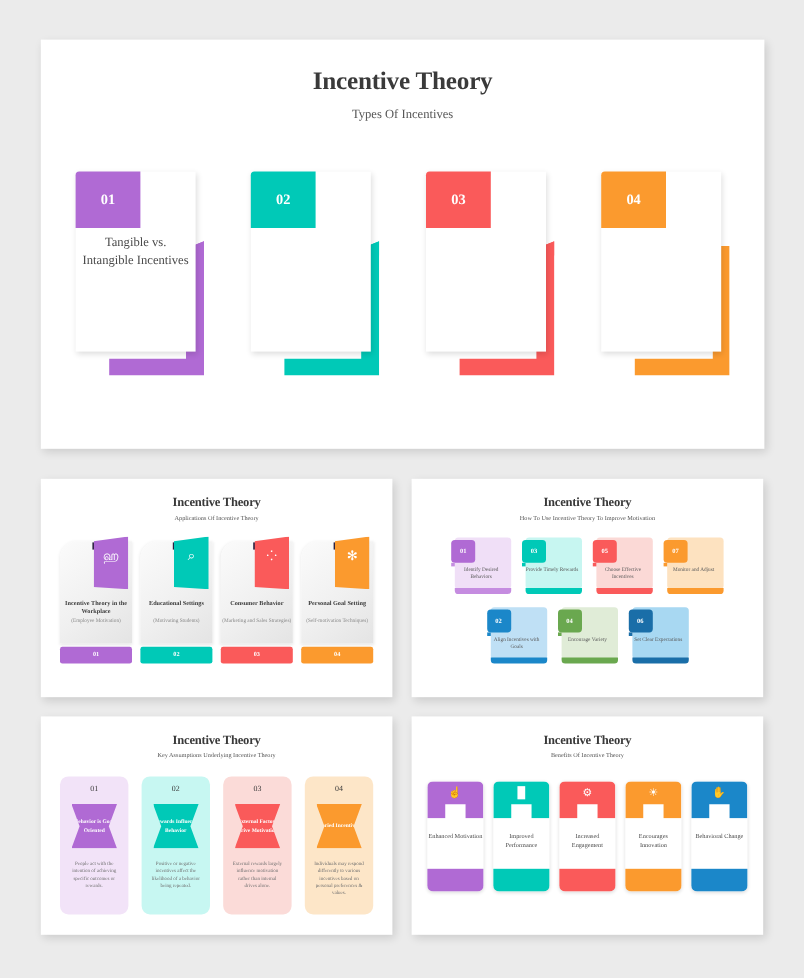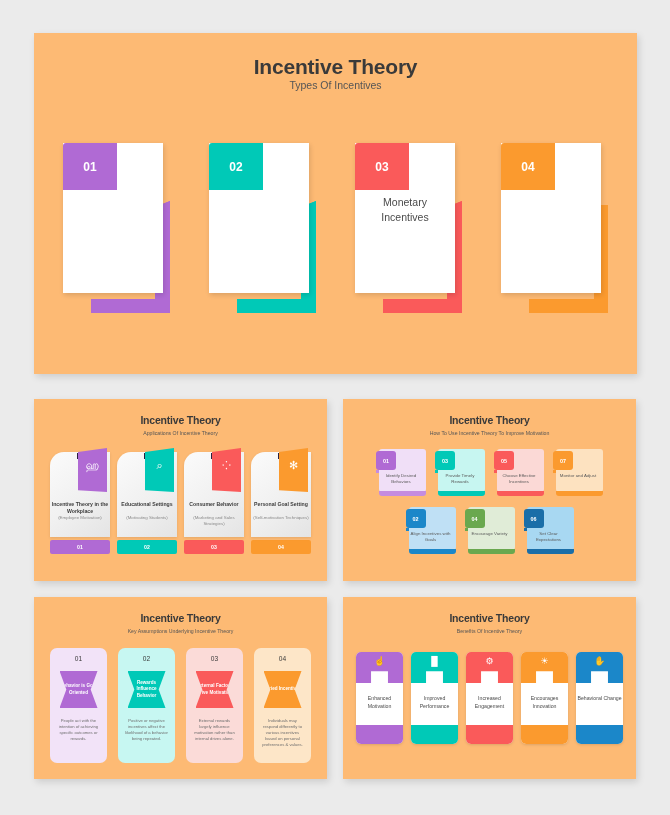--- a/index.html
+++ b/index.html
@@ -5,33 +5,34 @@
   * { box-sizing: border-box; margin: 0; padding: 0; }
   body {
     width: 670px; height: 815px;
     background: #ebebeb;
     font-family: "Liberation Sans", sans-serif;
     overflow: hidden;
     position: relative;
   }
   .slide {
     position: absolute;
-    background: #fdba74;
+    background: #ffffff;
     box-shadow: 2px 3px 7px rgba(0,0,0,0.13);
+    font-family: Liberation Serif, serif;
   }
 
   
   #main-slide { left: 34px; top: 33px; width: 603px; height: 341px; }
   .slide-title {
     text-align: center; font-weight: bold; color: #3a3a3a;
     letter-spacing: -0.2px;
   }
   .slide-sub { text-align: center; color: #555; }
   #main-slide .slide-title { font-size: 21px; margin-top: 22px; }
-  #main-slide .slide-sub { font-size: 10.5px; }
+  #main-slide .slide-sub { font-size: 10.5px; margin-top: 10px; }
 
   .main-cards {
     position: absolute; left: 0; top: 110px; width: 100%;
     display: flex; justify-content: center; gap: 39px;
   }
   .mcard { position: relative; width: 107px; height: 170px; }
   .mcard-accent { position: absolute; left: 0; top: 0; width: 100%; height: 100%; }
   .mcard-body {
     position: absolute; left: 0; top: 0; width: 100px; height: 150px;
     background: #fff; box-shadow: 1px 2px 5px rgba(0,0,0,0.14);
@@ -177,37 +178,37 @@
   <div class="slide-title">Incentive Theory</div>
   <div class="slide-sub">Types Of Incentives</div>
   <div class="main-cards" id="main-cards">
       <div class="mcard">
         <div class="mcard-accent"><svg width="107" height="170" viewBox="0 0 107 170">
             <path d="M92 64 L107 58 L107 170 L28 170 L28 156 L92 156 Z" fill="#b06ad4"></path>
             <path d="M92 64 L107 58 L107 70 Z" fill="#b06ad4"></path>
           </svg></div>
         <div class="mcard-body"></div>
         <div class="mcard-num" style="background: rgb(176, 106, 212);">01</div>
+        <div class="mcard-label">Tangible vs. Intangible Incentives</div>
       </div>
       <div class="mcard">
         <div class="mcard-accent"><svg width="107" height="170" viewBox="0 0 107 170">
             <path d="M92 64 L107 58 L107 170 L28 170 L28 156 L92 156 Z" fill="#00c9b7"></path>
             <path d="M92 64 L107 58 L107 70 Z" fill="#00c9b7"></path>
           </svg></div>
         <div class="mcard-body"></div>
         <div class="mcard-num" style="background: rgb(0, 201, 183);">02</div>
       </div>
       <div class="mcard">
         <div class="mcard-accent"><svg width="107" height="170" viewBox="0 0 107 170">
             <path d="M92 64 L107 58 L107 170 L28 170 L28 156 L92 156 Z" fill="#fa5a5a"></path>
             <path d="M92 64 L107 58 L107 70 Z" fill="#fa5a5a"></path>
           </svg></div>
         <div class="mcard-body"></div>
         <div class="mcard-num" style="background: rgb(250, 90, 90);">03</div>
-        <div class="mcard-label">Monetary Incentives</div>
       </div>
       <div class="mcard">
         <div class="mcard-accent"><svg width="107" height="170" viewBox="0 0 107 170">
             <path d="M93 62 L107 62 L107 170 L28 170 L28 156 L93 156 Z" fill="#fb9a2e"></path>
           </svg></div>
         <div class="mcard-body"></div>
         <div class="mcard-num" style="background: rgb(251, 154, 46);">04</div>
       </div>
     </div>
 </div>

